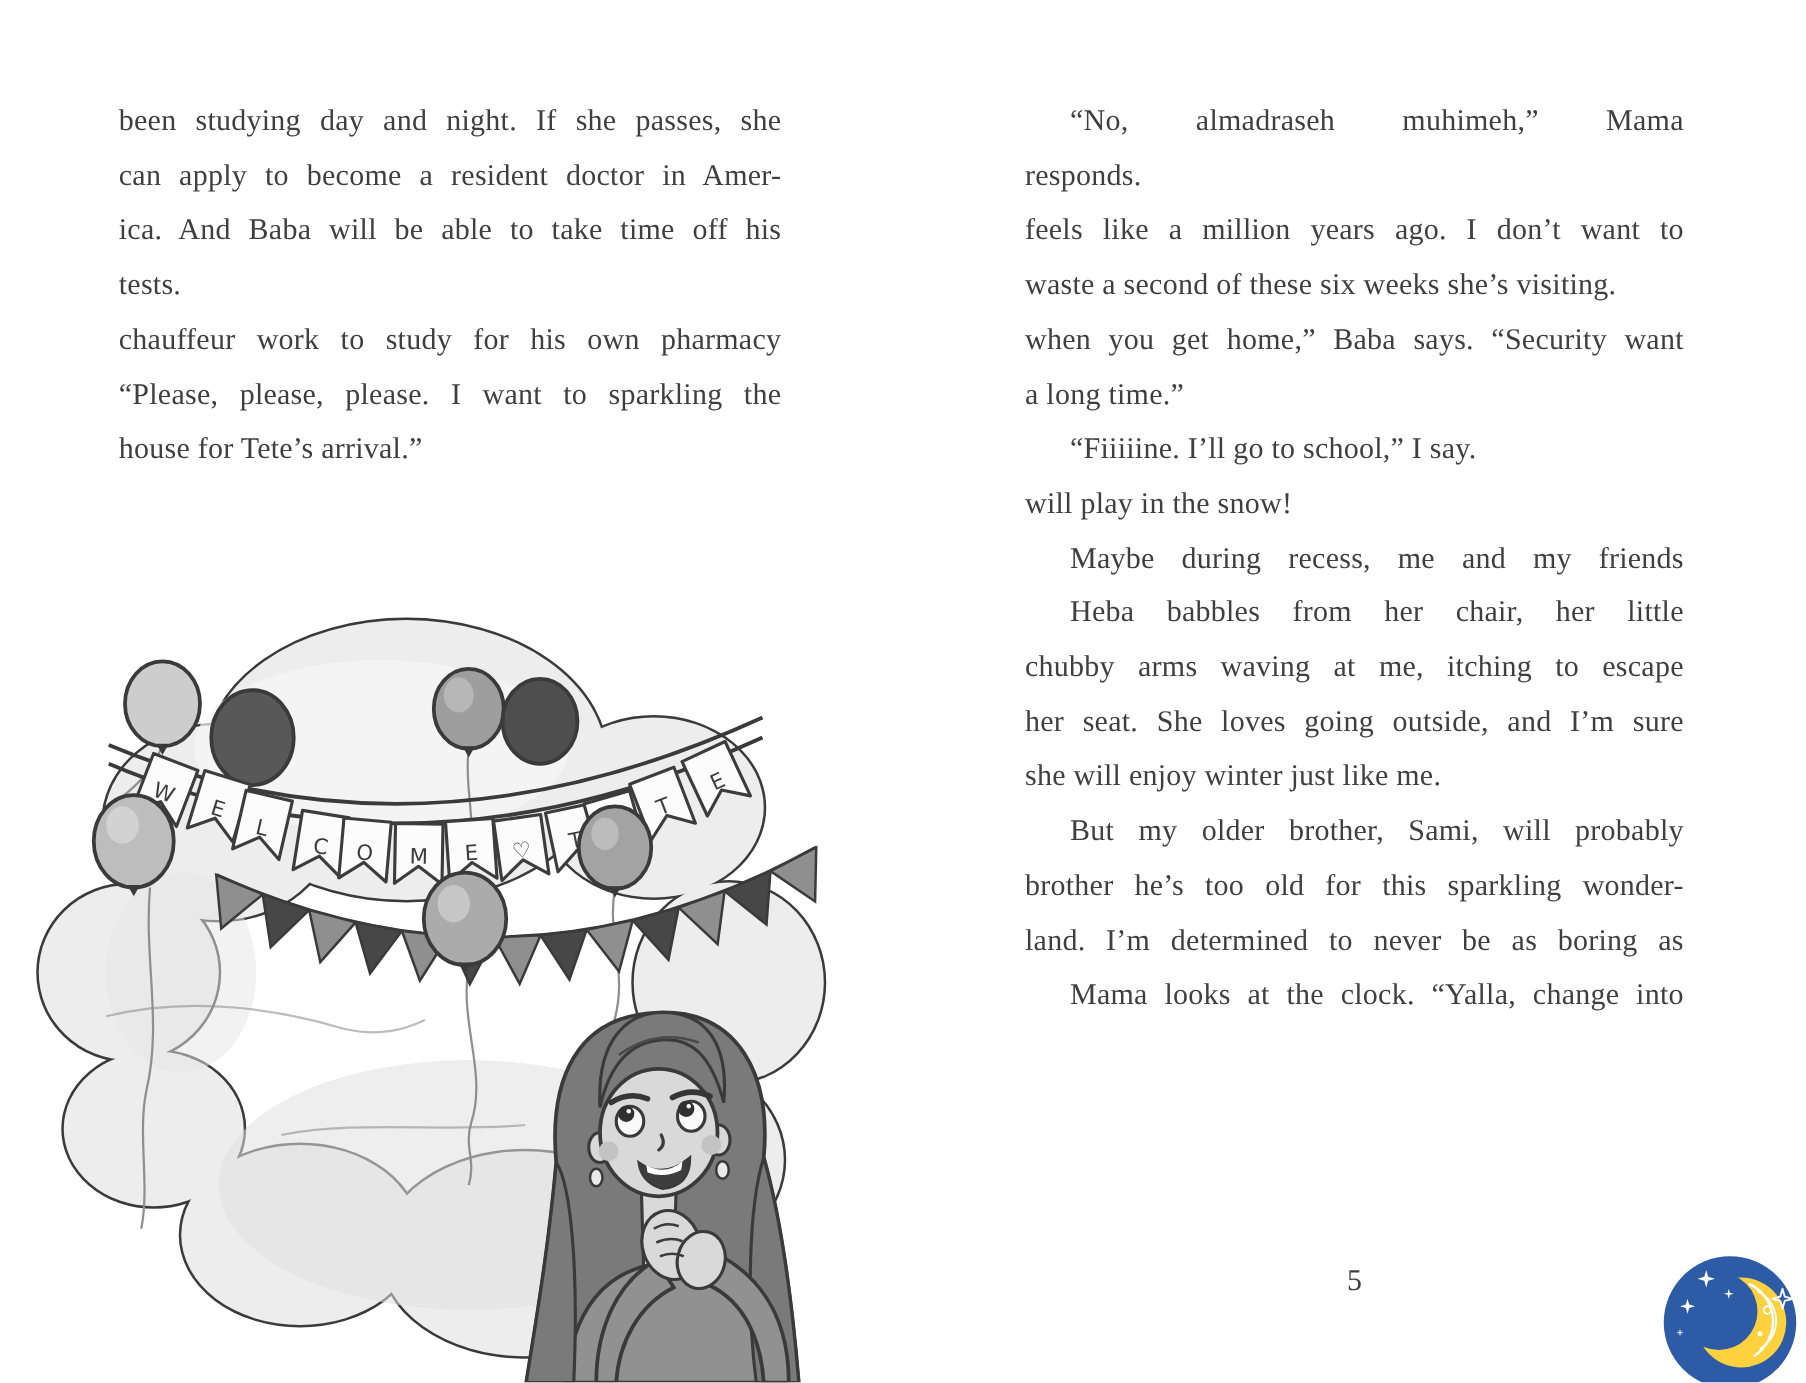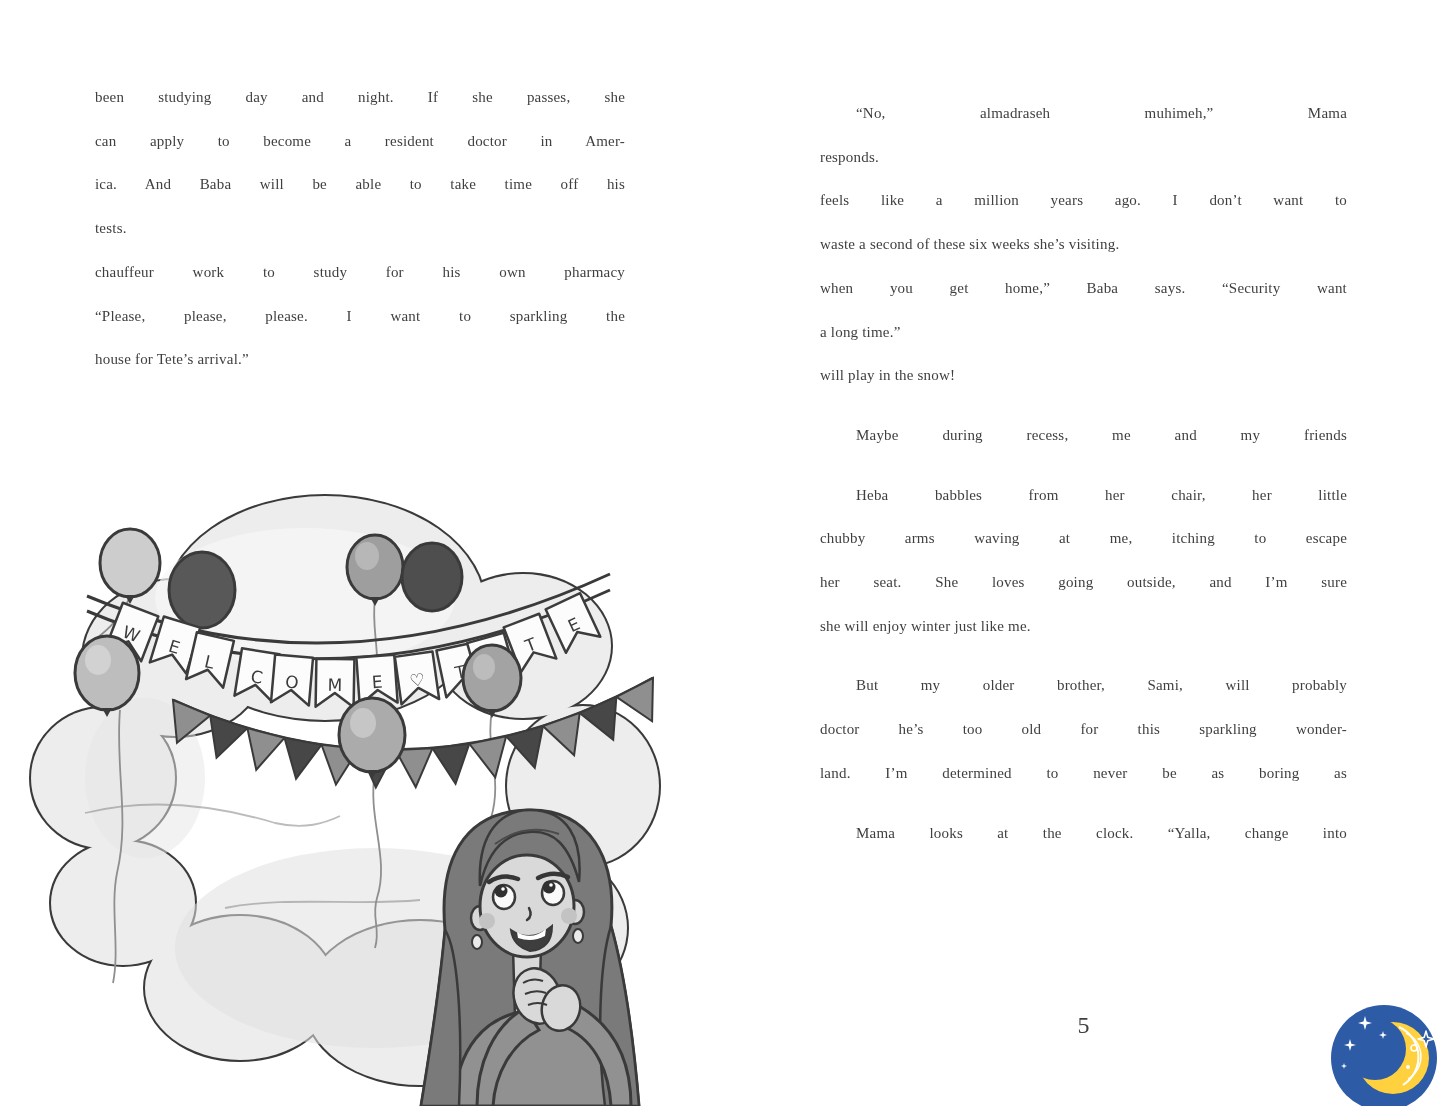--- a/index.html
+++ b/index.html
@@ -1,25 +1,25 @@
 <!DOCTYPE html>
 <html><head>
 <meta charset="utf-8">
 <style>
   html,body{margin:0;padding:0;background:#ffffff;}
   .page{
     position:relative;width:1445px;height:1106px;background:#ffffff;overflow:hidden;
     font-family:"Liberation Serif","DejaVu Serif",serif;color:#3f3f3f;
   }
-  .text-col{position:absolute;top:76px;font-size:15px;line-height:43.7px;letter-spacing:0.2px;}
+  .text-col{position:absolute;top:76px;font-size:24px;line-height:43.7px;letter-spacing:0.2px;}
   .text-col.left{left:95px;width:530px;}
   .text-col.right{left:820px;width:527px;}
   .line{min-height:43.7px;}
   .line.justify{text-align:justify;text-align-last:justify;}
-  .line.indent{padding-left:36px;margin-top:16px;}
+  .line.indent{padding-left:36px;}
   .page-number{position:absolute;top:1012px;left:820px;width:527px;text-align:center;font-size:24px;}
   .illustration{position:absolute;left:25px;top:478px;width:650px;height:628px;}
   .moon-logo{position:absolute;left:1329px;top:1003px;width:110px;height:110px;}
   .flag-letter{font-family:"DejaVu Sans",sans-serif;font-size:17px;fill:#3c3c3c;}
 </style>
 </head>
 <body>
 
 <div class="page">
 
@@ -32,28 +32,29 @@
       <div class="line justify">“Please, please, please. I want to sparkling the</div>
       <div class="line">house for Tete’s arrival.”</div>
     </div>
   <div class="text-col right">
       <div class="line indent justify">“No, almadraseh muhimeh,” Mama</div>
       <div class="line">responds.</div>
       <div class="line justify">feels like a million years ago. I don’t want to</div>
       <div class="line">waste a second of these six weeks she’s visiting.</div>
       <div class="line justify">when you get home,” Baba says. “Security want</div>
       <div class="line">a long time.”</div>
+      <div class="line indent">“Fiiiiine. I’ll go to school,” I say.</div>
       <div class="line">will play in the snow!</div>
       <div class="line indent justify">Maybe during recess, me and my friends</div>
       <div class="line indent justify">Heba babbles from her chair, her little</div>
       <div class="line justify">chubby arms waving at me, itching to escape</div>
       <div class="line justify">her seat. She loves going outside, and I’m sure</div>
       <div class="line">she will enjoy winter just like me.</div>
       <div class="line indent justify">But my older brother, Sami, will probably</div>
-      <div class="line justify">doctor he’s too old for this sparkling wonder-</div>
+      <div class="line justify">brother he’s too old for this sparkling wonder-</div>
       <div class="line justify">land. I’m determined to never be as boring as</div>
       <div class="line indent justify">Mama looks at the clock. “Yalla, change into</div>
     </div>
 
   <div class="page-number">5</div>
 
   <svg class="illustration" viewBox="0 0 650 628" xmlns="http://www.w3.org/2000/svg">
 
     <g stroke="#3a3a3a" stroke-width="4" fill="#ededed">
       <ellipse cx="300" cy="130" rx="160" ry="112"></ellipse>

